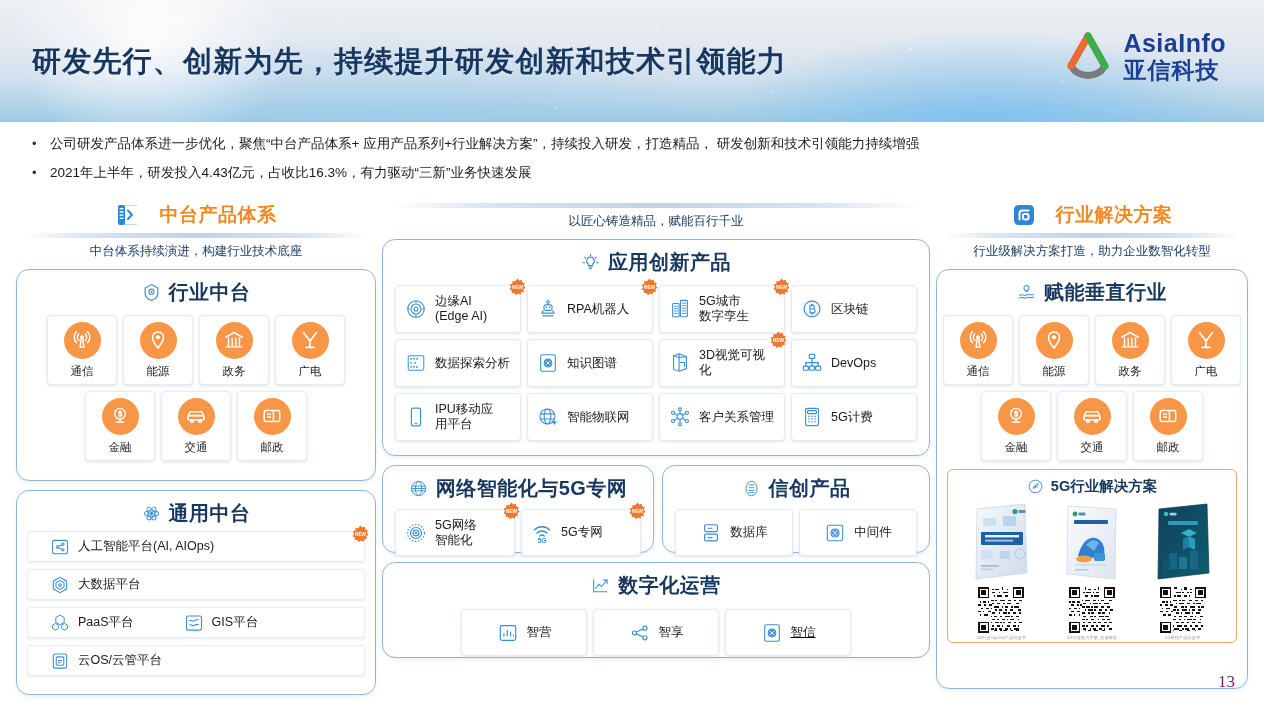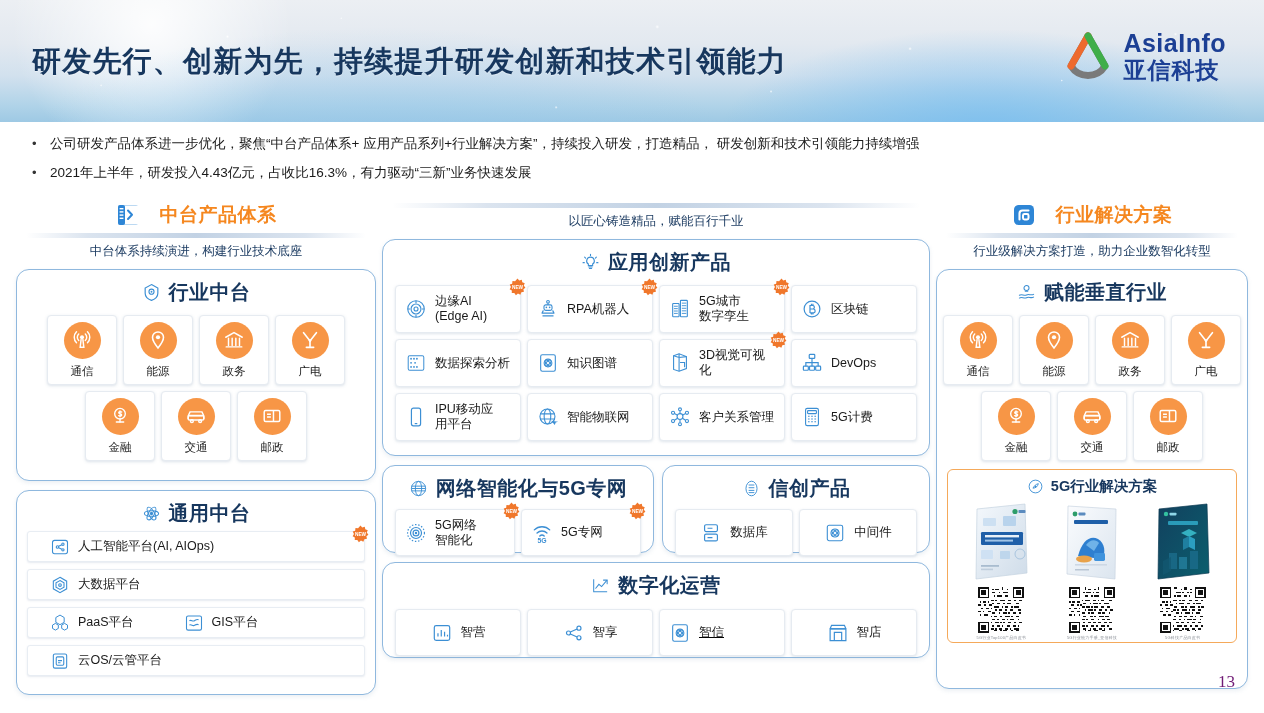--- a/index.html
+++ b/index.html
@@ -580,37 +580,28 @@
           </div>
           <div class="tile-p" style="width:126px;height:47px;justify-content:center;">
             <svg class="pic" viewBox="0 0 24 24" fill="none" stroke="#3C8FD4" stroke-width="1.3">
               <circle cx="6" cy="12" r="2.2"></circle>
                 <circle cx="17.4" cy="6.8" r="2.2"></circle>
                 <circle cx="17.4" cy="17.2" r="2.2"></circle>
               <path d="M8 11 15.4 7.6M8 13 15.4 16.4"></path>
             </svg>
             <span class="lbl">智享</span>
           </div>
-          <div class="tile-p" style="width:126px;height:47px;text-decoration:underline;">
+          <div class="tile-p" style="width:126px;height:47px;justify-content:center;text-decoration:underline;">
             <svg class="pic" viewBox="0 0 24 24" fill="none" stroke="#3C8FD4" stroke-width="1.2">
               <rect x="4" y="3" width="16" height="18" rx="1.8"></rect>
               <circle cx="12" cy="12" r="4.2"></circle>
               <ellipse cx="12" cy="12" rx="4.2" ry="1.8" transform="rotate(45 12 12)"></ellipse>
               <ellipse cx="12" cy="12" rx="4.2" ry="1.8" transform="rotate(-45 12 12)"></ellipse>
             </svg>
             <span class="lbl">智信</span>
-          </div>
-          <div class="tile-p" style="width:126px;height:47px;justify-content:center;">
-            <svg class="pic" viewBox="0 0 24 24" fill="none" stroke="#3C8FD4" stroke-width="1.3">
-              <path d="M3.4 7.4 5 3.6h14l1.6 3.8"></path>
-              <path d="M3.4 7.4h17.2v13H3.4Z"></path>
-              <path d="M8 20.4V11.4h8v9"></path>
-              <path d="M3.4 7.4h17.2"></path>
-            </svg>
-            <span class="lbl">智店</span>
           </div>
         </div>
       </div>
     </div>
 
     <div class="col col-3">
       <div class="col-head">
         <svg class="col-head-icon" viewBox="0 0 24 24">
           <rect x="2" y="2" width="20" height="20" rx="4.5" fill="#2e86d6"></rect>
           <path d="M16.5 7.5h-6a3 3 0 0 0-3 3v6" fill="none" stroke="#fff" stroke-width="2.1" stroke-linecap="round"></path>

